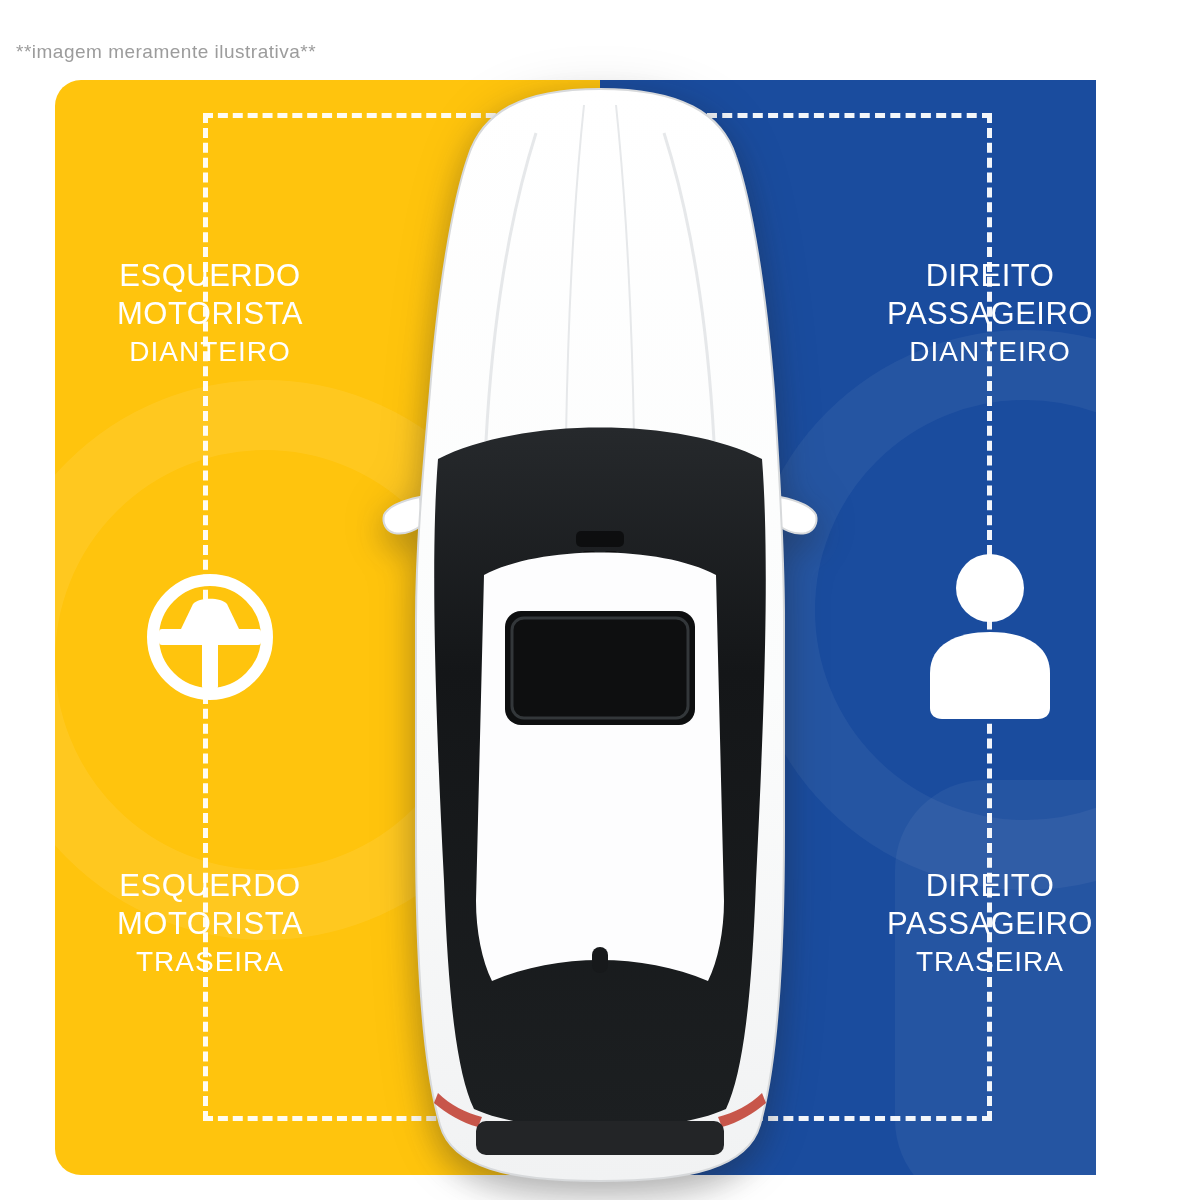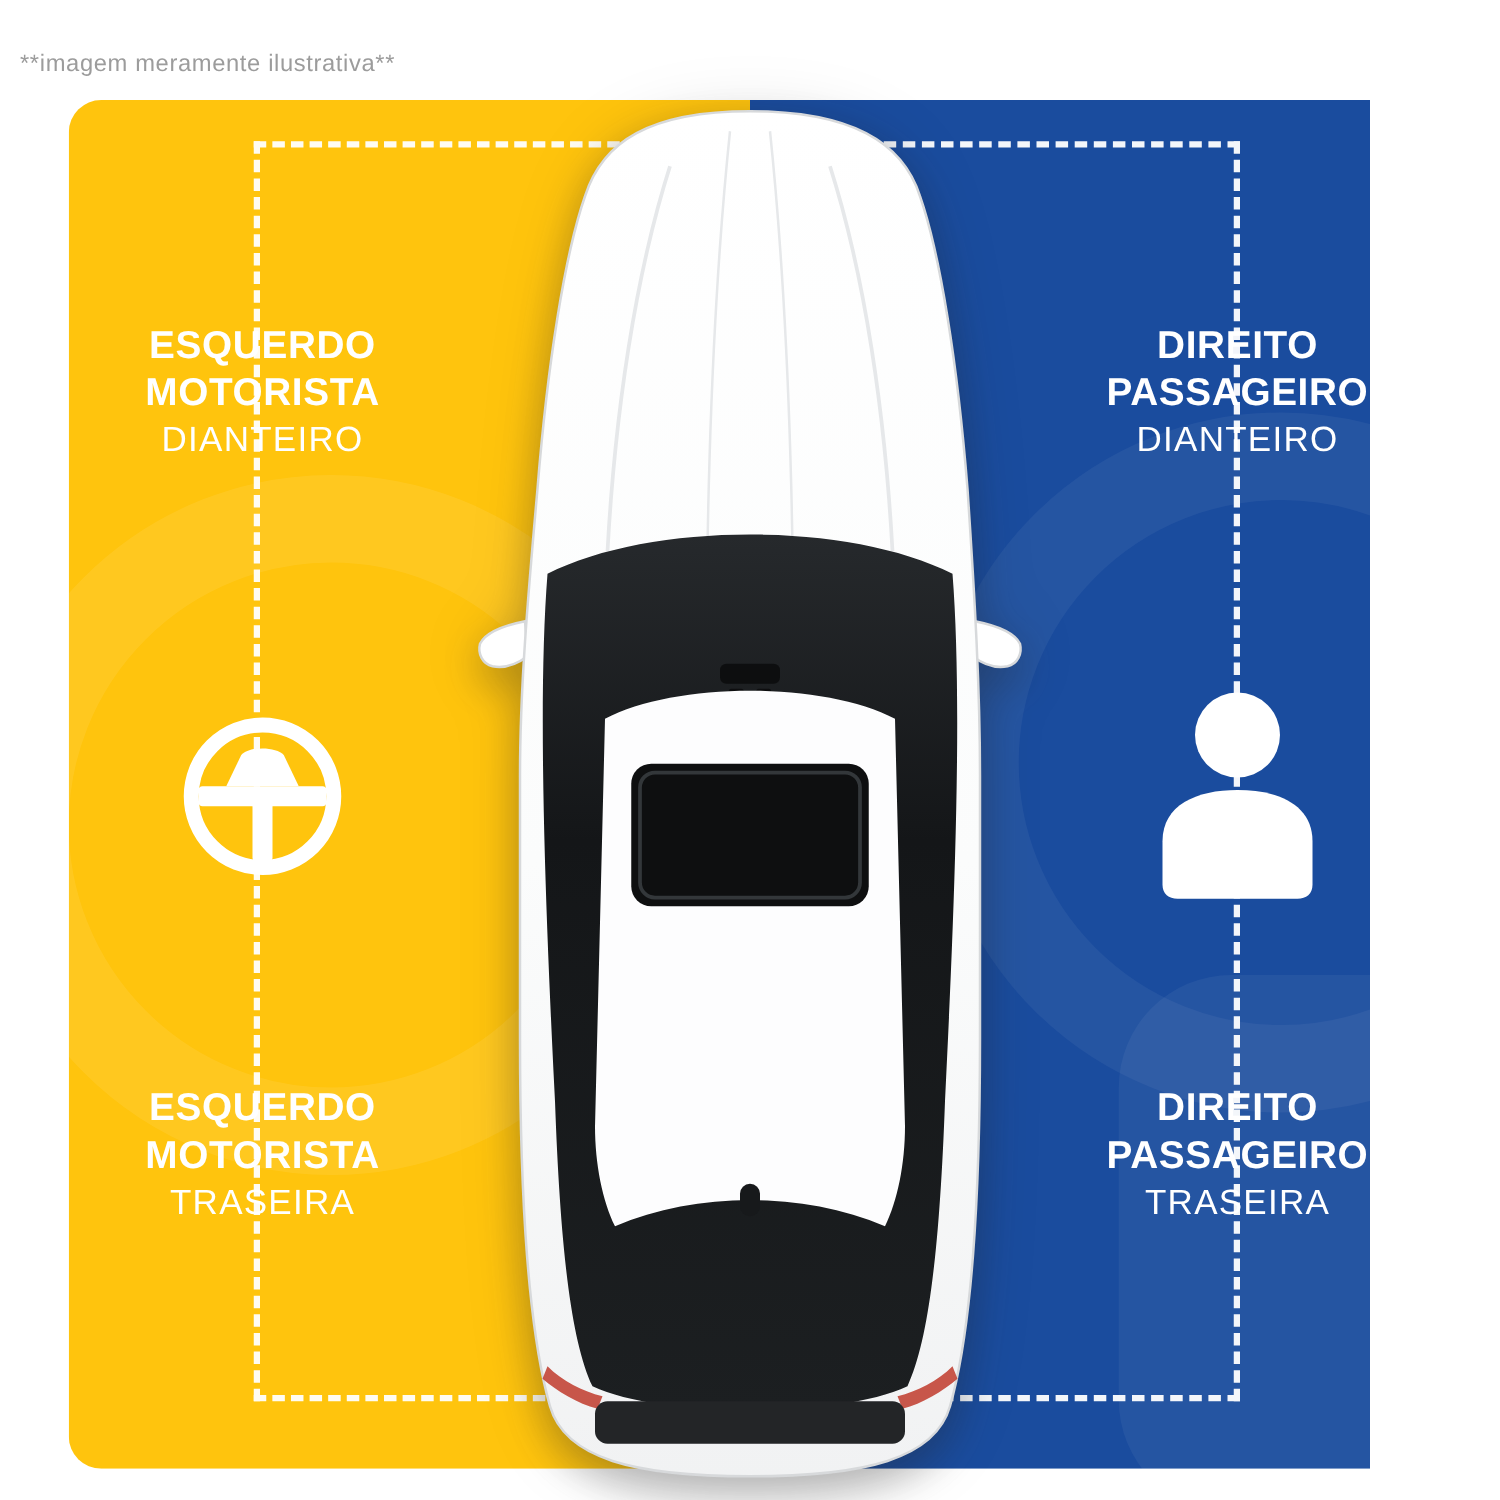--- a/index.html
+++ b/index.html
@@ -39,21 +39,21 @@
   }
   .guide-right{
     left:545px;width:392px;
     border-right:5px dashed rgba(255,255,255,.95);
     border-top:5px dashed rgba(255,255,255,.95);
     border-bottom:5px dashed rgba(255,255,255,.95);
   }
   .label{
     position:absolute;text-align:center;color:var(--label-text);
   }
-  .label .bold{font-size:31px;font-weight:700;line-height:38px;letter-spacing:.5px;}
+  .label .bold{font-size:31px;font-weight:400;line-height:38px;letter-spacing:.5px;}
   .label .light{font-size:28px;font-weight:400;line-height:38px;letter-spacing:1px;}
   .label-driver-front{left:5px;top:177px;width:300px;}
   .label-driver-rear{left:5px;top:787px;width:300px;}
   .label-passenger-front{left:770px;top:177px;width:330px;}
   .label-passenger-rear{left:770px;top:787px;width:330px;}
   .icon-wheel{position:absolute;left:80px;top:482px;width:150px;height:150px;}
   .icon-person{position:absolute;left:860px;top:468px;width:150px;height:172px;}
   .car{
     position:absolute;left:380px;top:56px;width:440px;height:1105px;
     filter:drop-shadow(0 14px 16px rgba(40,40,40,.30)) drop-shadow(0 0 22px rgba(0,0,0,.10));

